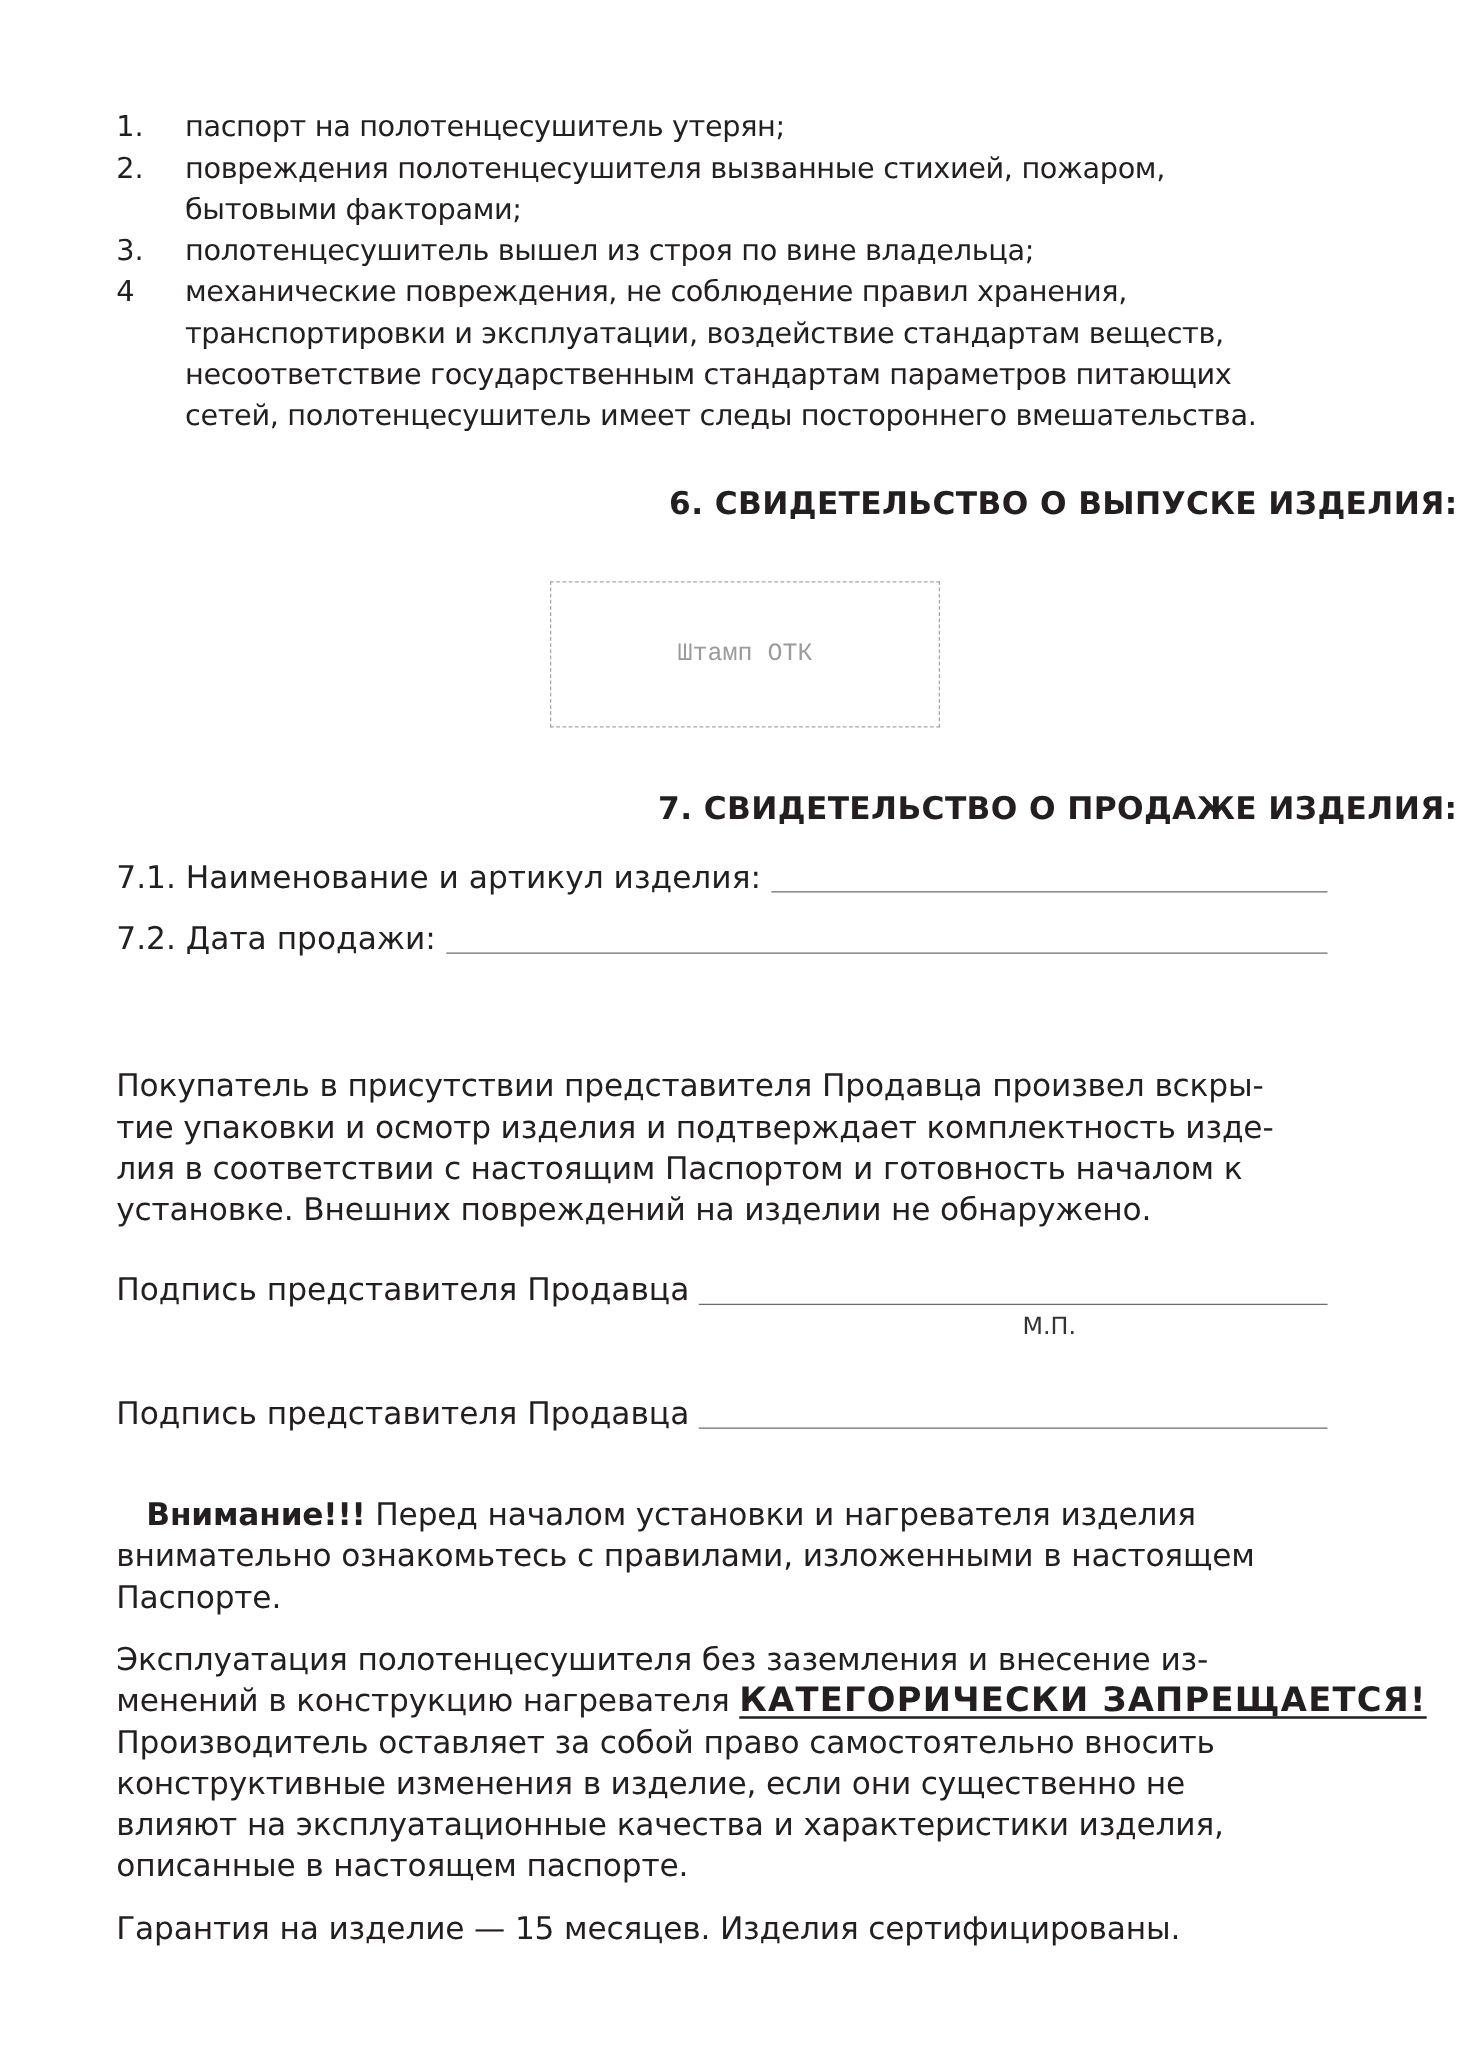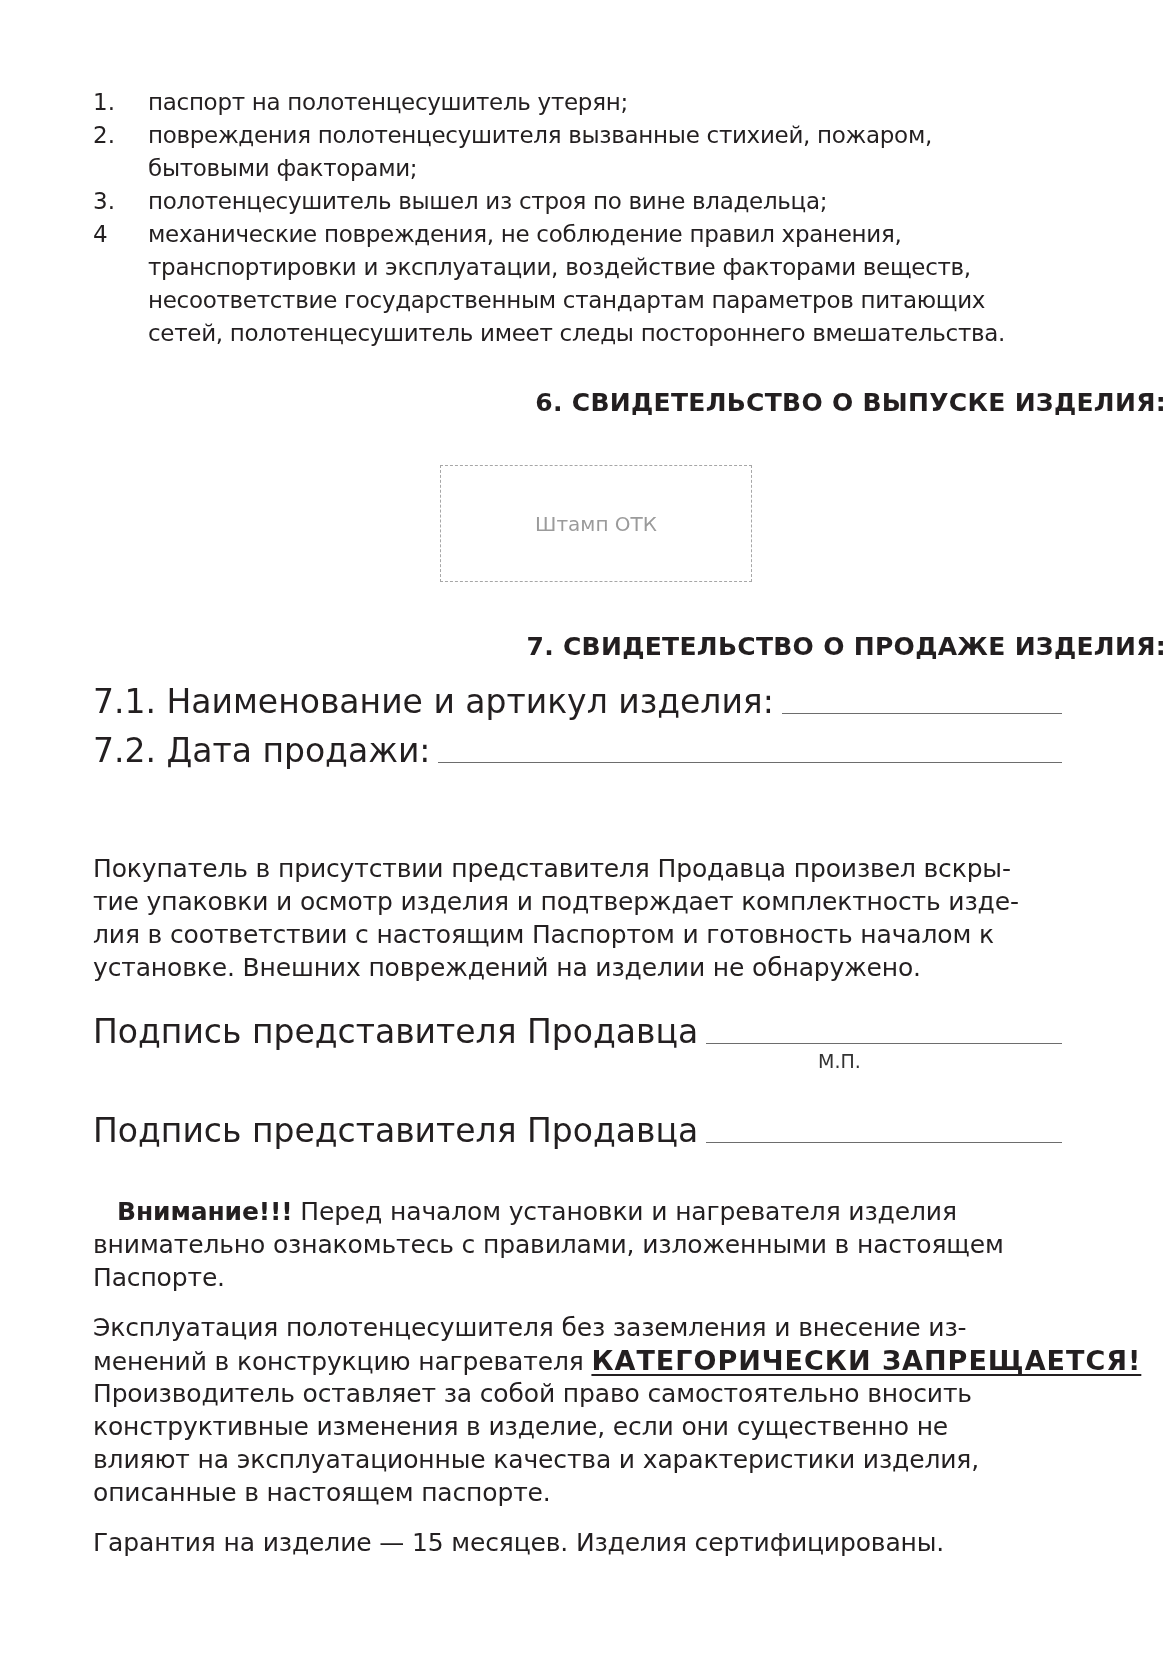--- a/index.html
+++ b/index.html
@@ -5,24 +5,24 @@
   html, body { margin: 0; padding: 0; background: #ffffff; }
   body { width: 1166px; height: 1654px; position: relative; overflow: hidden;
          font-family: "DejaVu Sans", sans-serif; color: #231f20; }
   .page { position: absolute; left: 0; top: 0; width: 1166px; height: 1654px; }
   .num { position: absolute; left: 93px; font-size: 23px; line-height: 33px; }
   .item-text { position: absolute; left: 148px; font-size: 23px; line-height: 33px; white-space: nowrap; letter-spacing: -0.3px; text-align: center; }
   .heading { position: absolute; left: 0; width: 1166px; text-align: right; font-weight: bold;
              font-size: 25px; line-height: 34px; letter-spacing: 0.3px; color: #231f20; }
   .stamp { position: absolute; left: 440px; top: 465px; width: 312px; height: 117px;
            border: 1.5px dashed #a7a7a7; box-sizing: border-box; display: flex;
-           align-items: center; justify-content: center; }
+           align-items: center; justify-content: center; font-family: Liberation Mono, monospace; }
   .stamp span { color: #9b9b9b; font-size: 20px; }
   .field { position: absolute; left: 93px; right: 104px; display: flex; align-items: flex-end;
-           font-size: 33px; line-height: 33px; }
+           font-size: 25px; line-height: 33px; }
   .field .lbl { white-space: nowrap; padding-right: 8px; }
   .field .blank { flex: 1; border-bottom: 1.6px solid #6d6d6d; height: 0; margin-bottom: 4px; }
   .para-line { position: absolute; left: 93px; font-size: 25px; line-height: 33px; white-space: nowrap; letter-spacing: -0.15px; }
   .mp { position: absolute; left: 818px; font-size: 19px; color: #333; }
   b.strong { font-weight: bold; margin-left: 24px; }
   .forbid { font-weight: bold; letter-spacing: 1px; font-size: 27px; text-decoration: underline; text-underline-offset: 4px; }
 </style>
 </head>
 <body>
 
@@ -34,21 +34,21 @@
 
     <span class="num" style="top:119px">2.</span>
     <span class="item-text" style="top:119px">повреждения полотенцесушителя вызванные стихией, пожаром,</span>
     <span class="item-text" style="top:152px">бытовыми факторами;</span>
 
     <span class="num" style="top:185px">3.</span>
     <span class="item-text" style="top:185px">полотенцесушитель вышел из строя по вине владельца;</span>
 
     <span class="num" style="top:218px">4</span>
     <span class="item-text" style="top:218px">механические повреждения, не соблюдение правил хранения,</span>
-    <span class="item-text" style="top:251px">транспортировки и эксплуатации, воздействие факторами веществ,</span>
+    <span class="item-text" style="top:251px">транспортировки и эксплуатации, воздействие стандартам веществ,</span>
     <span class="item-text" style="top:284px">несоответствие государственным стандартам параметров питающих</span>
     <span class="item-text" style="top:317px">сетей, полотенцесушитель имеет следы постороннего вмешательства.</span>
   </div>
 
   <div class="heading" style="top:386px">6. СВИДЕТЕЛЬСТВО О ВЫПУСКЕ ИЗДЕЛИЯ:</div>
   <div class="stamp">
     <span>Штамп ОТК</span>
   </div>
 
   <div class="heading" style="top:630px">7. СВИДЕТЕЛЬСТВО О ПРОДАЖЕ ИЗДЕЛИЯ:</div>

